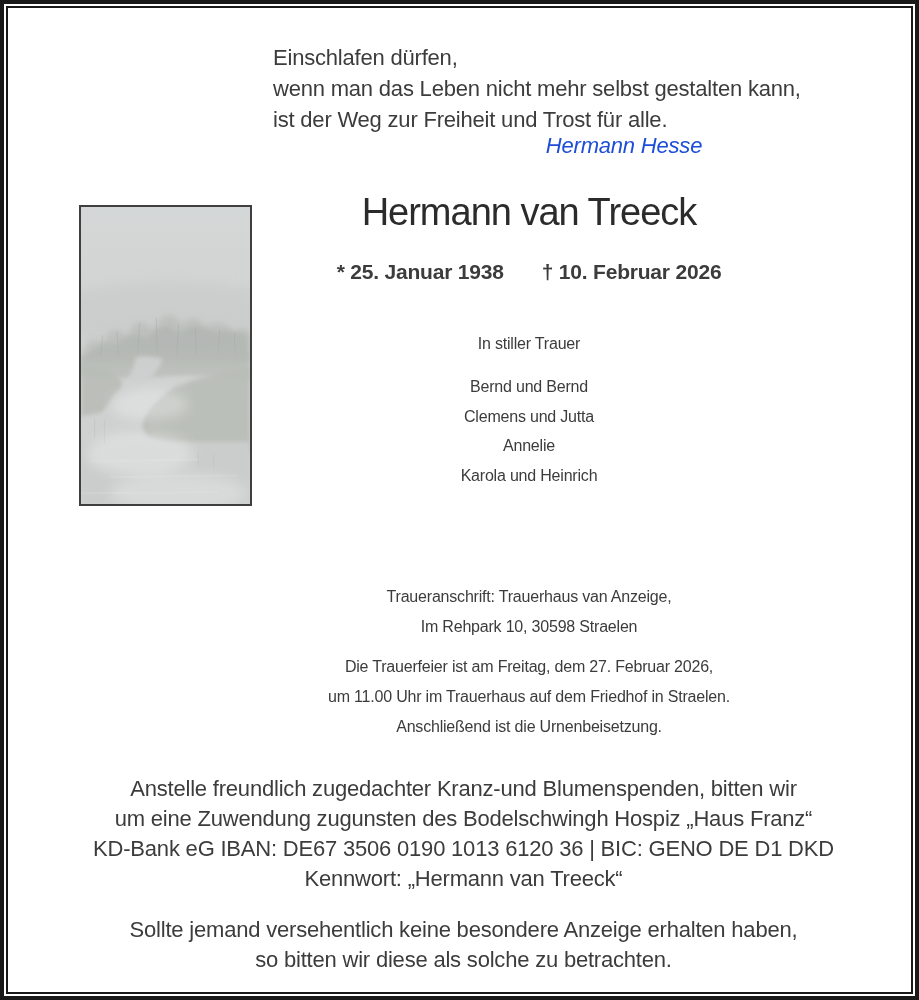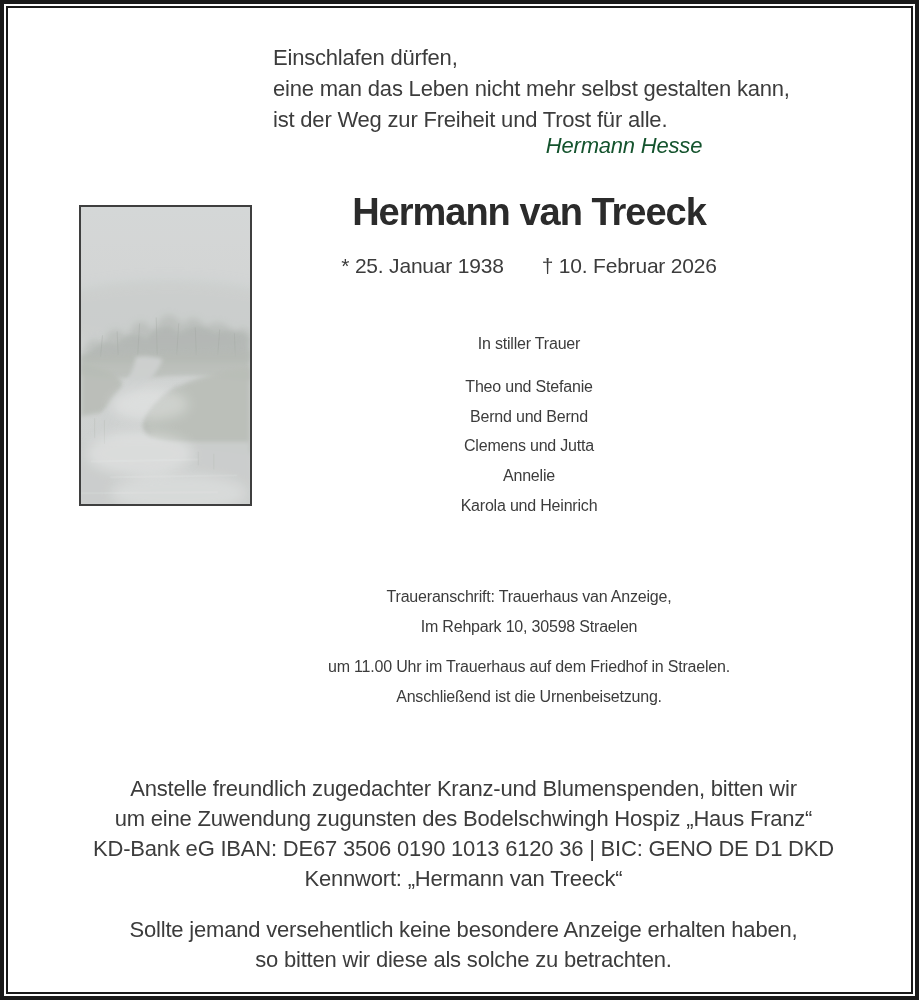--- a/index.html
+++ b/index.html
@@ -21,40 +21,40 @@
   }
   .abs { position:absolute; }
   .quote-block {
     left:269px; top:38px;
     font-size:22px; line-height:31px;
     text-align:left; white-space:nowrap;
   }
   .attribution {
     left:470px; top:129px; width:300px;
     font-size:22px; font-style:italic;
-    text-align:center; color:#14532d;
+    text-align:center; color:#1d4ed8;
   }
   .photo-frame {
     left:75px; top:201px; width:173px; height:301px;
     box-sizing:border-box;
     border:2px solid #3f3f3f;
     background:#c9cccb;
   }
   .photo-frame svg { display:block; width:100%; height:100%; }
   .main-col {
     left:240px; width:570px;
     text-align:center; white-space:nowrap;
     font-size:16px; line-height:30px;
   }
   .name-block {
     top:186px;
-    font-size:38px; font-weight:bold; letter-spacing:-1px;
+    font-size:38px; font-weight:normal; letter-spacing:-1px;
     color:#2b2b2b; line-height:44px;
   }
-  .dates-block { top:247px; font-size:21px; }
+  .dates-block { top:253px; font-size:21px;font-weight:bold; }
   .dates-block .death { margin-left:38px; }
   .intro-block { top:325px; }
   .family-block { top:368px; line-height:29.7px; }
   .address-block { top:578px; }
   .service-block { top:648px; }
   .wide-col {
     left:0; width:919px;
     text-align:center; white-space:nowrap;
     font-size:22px; line-height:30px;
   }
@@ -62,21 +62,21 @@
   .notice-block { top:911px; }
 </style>
 </head>
 <body>
 
 <div class="page">
   <div class="inner-frame"></div>
 
   <div class="abs quote-block">
     <div>Einschlafen dürfen,</div>
-    <div>eine man das Leben nicht mehr selbst gestalten kann,</div>
+    <div>wenn man das Leben nicht mehr selbst gestalten kann,</div>
     <div>ist der Weg zur Freiheit und Trost für alle.</div>
   </div>
   <div class="abs attribution">Hermann Hesse</div>
 
   <div class="abs photo-frame">
     <svg viewBox="0 0 173 301" preserveAspectRatio="none">
       <defs>
         <linearGradient id="skyg" x1="0" y1="0" x2="0" y2="1">
           <stop offset="0" stop-color="#cfd2d2"></stop>
           <stop offset="0.45" stop-color="#cbcecd"></stop>
@@ -140,33 +140,33 @@
     </svg>
   </div>
 
   <div class="abs main-col name-block">Hermann van Treeck</div>
   <div class="abs main-col dates-block">
     <span class="birth">* 25. Januar 1938</span><span class="death">† 10. Februar 2026</span>
   </div>
 
   <div class="abs main-col intro-block">In stiller Trauer</div>
   <div class="abs main-col family-block">
-    <div>Theo und Stefanie</div>
     <div>Bernd und Bernd</div>
     <div>Clemens und Jutta</div>
     <div>Annelie</div>
     <div>Karola und Heinrich</div>
   </div>
 
   <div class="abs main-col address-block">
     <div>Traueranschrift: Trauerhaus van Anzeige,</div>
     <div>Im Rehpark 10, 30598 Straelen</div>
   </div>
 
   <div class="abs main-col service-block">
+    <div>Die Trauerfeier ist am Freitag, dem 27. Februar 2026,</div>
     <div>um 11.00 Uhr im Trauerhaus auf dem Friedhof in Straelen.</div>
     <div>Anschließend ist die Urnenbeisetzung.</div>
   </div>
 
   <div class="abs wide-col donation-block">
     <div>Anstelle freundlich zugedachter Kranz-und Blumenspenden, bitten wir</div>
     <div>um eine Zuwendung zugunsten des Bodelschwingh Hospiz „Haus Franz“</div>
     <div>KD-Bank eG IBAN: DE67 3506 0190 1013 6120 36 | BIC: GENO DE D1 DKD</div>
     <div>Kennwort: „Hermann van Treeck“</div>
   </div>

